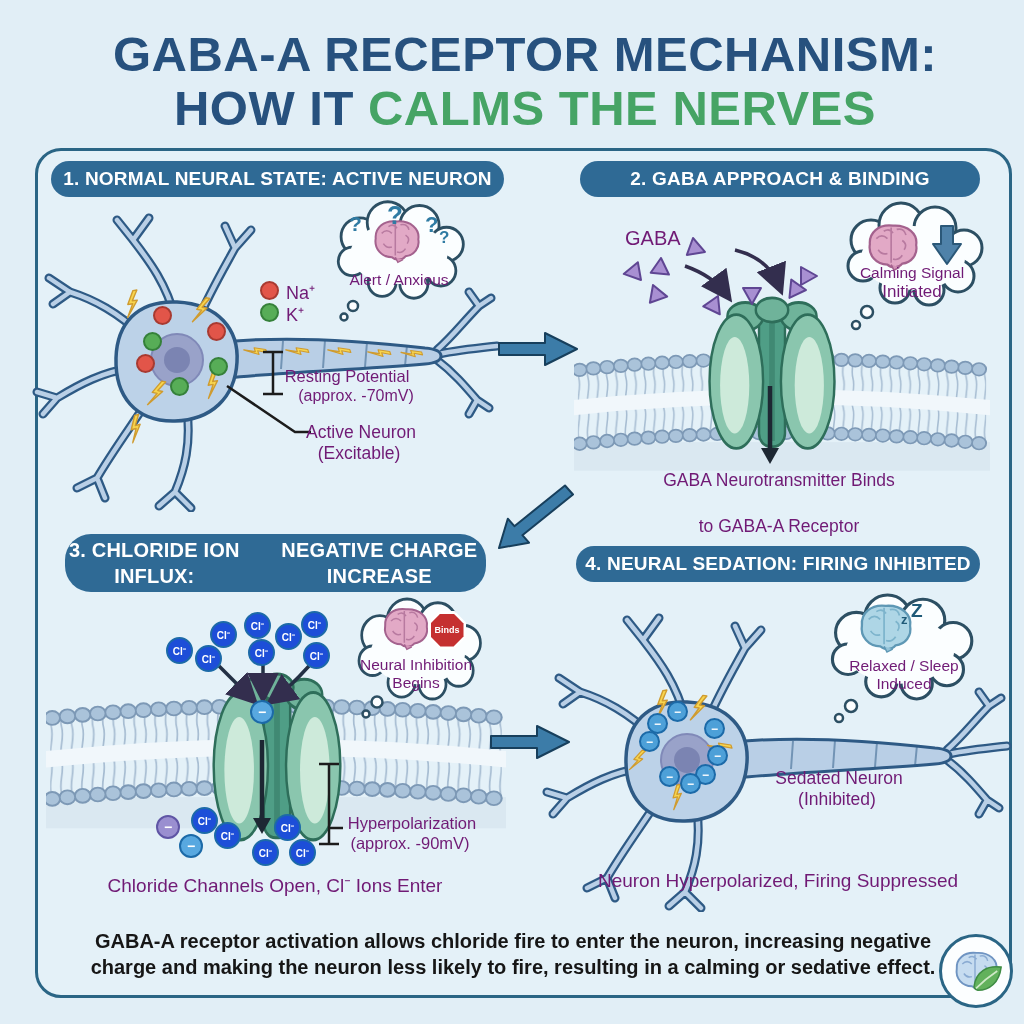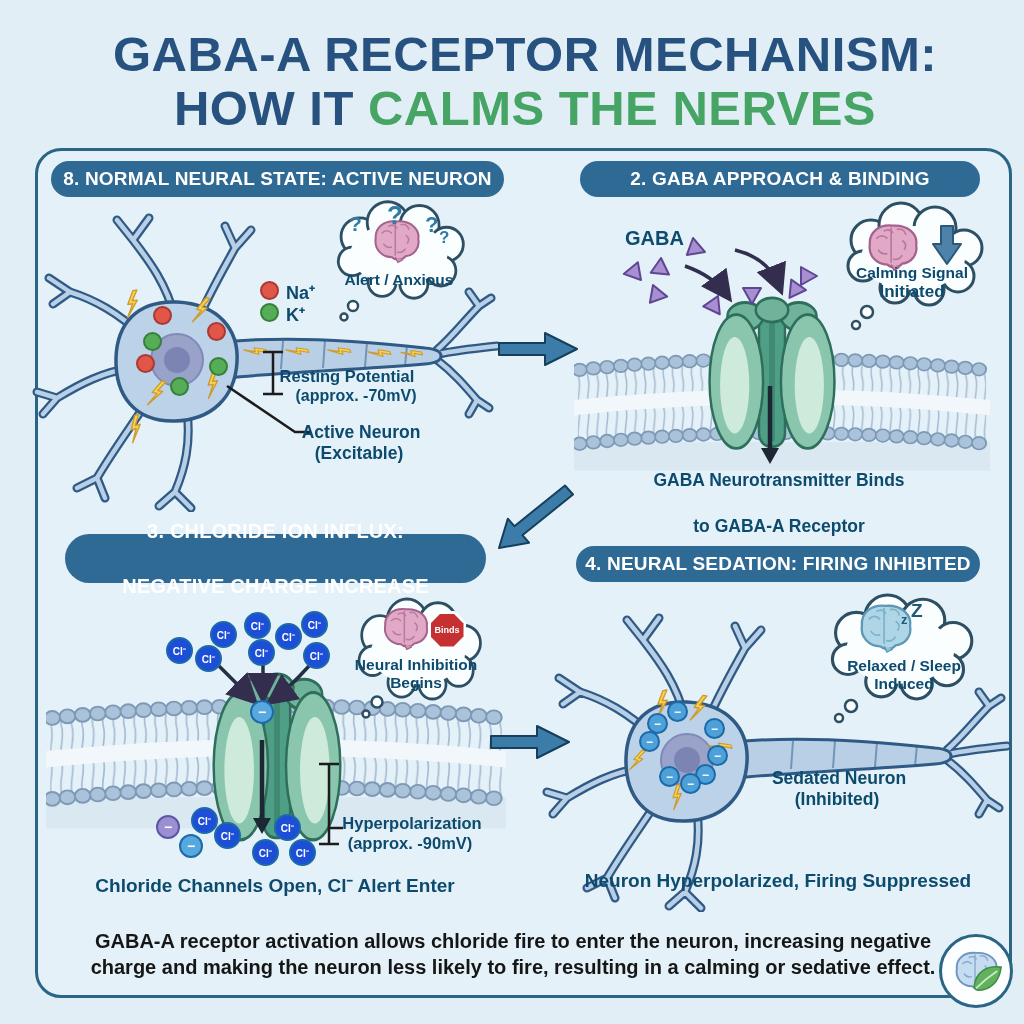--- a/index.html
+++ b/index.html
@@ -1,19 +1,19 @@
 <!DOCTYPE html>
 <html><head>
 <meta charset="utf-8">
 <style>
   html,body{margin:0;padding:0;background:#e1eef6;}
   #stage{position:relative;width:1024px;height:1024px;background:#e1eef6;overflow:hidden;
          font-family:"Liberation Sans",sans-serif;margin-left:13px;}
   .abs{position:absolute;}
-  .txt{position:absolute;color:#0c4a6e;font-weight:bold;white-space:nowrap;}
+  .txt{position:absolute;color:#701a75;font-weight:normal;white-space:nowrap;}
   .ctr{transform:translateX(-50%);text-align:center;}
   #main-frame{position:absolute;left:22px;top:148px;width:977px;height:850px;
               border:3px solid #2a6585;border-radius:26px;background:#e4f1f8;box-sizing:border-box;}
   .pill{position:absolute;background:#2f6a95;color:#ffffff;font-weight:bold;
         border-radius:20px;display:flex;align-items:center;justify-content:center;
         text-align:center;letter-spacing:.2px;}
   .title-line{position:absolute;left:0;width:1024px;text-align:center;font-weight:800;
               letter-spacing:.5px;color:#27517e;font-size:49px;}
   .green{color:#46a465;}
   .ion{position:absolute;border-radius:50%;display:flex;align-items:center;justify-content:center;
@@ -114,23 +114,23 @@
         <ellipse cx="136" cy="96" rx="18" ry="52" fill="#cdeada"></ellipse>
       </g>
     </defs>
   </svg>
 
   <div class="title-line" style="top:26px;">GABA-A RECEPTOR MECHANISM:</div>
   <div class="title-line" style="top:80px;"><span>HOW IT </span><span class="green">CALMS THE NERVES</span></div>
 
   <div id="main-frame"></div>
 
-  <div class="pill" style="left:38px;top:161px;width:453px;height:36px;font-size:19px;">8. NORMAL NEURAL STATE: ACTIVE NEURON</div>
+  <div class="pill" style="left:38px;top:161px;width:453px;height:36px;font-size:19px;">1. NORMAL NEURAL STATE: ACTIVE NEURON</div>
   <div class="pill" style="left:567px;top:161px;width:400px;height:36px;font-size:19px;">2. GABA APPROACH &amp; BINDING</div>
-  <div class="pill" style="left:52px;top:534px;width:421px;height:49px;font-size:20px;flex-direction:column;line-height:26px;border-radius:26px;gap:29px;">
+  <div class="pill" style="left:52px;top:534px;width:421px;height:58px;font-size:20px;flex-direction:row;line-height:26px;border-radius:26px;gap:29px;">
     <span>3. CHLORIDE ION INFLUX:</span>
     <span>NEGATIVE CHARGE INCREASE</span>
   </div>
   <div class="pill" style="left:563px;top:546px;width:404px;height:36px;font-size:19px;">4. NEURAL SEDATION: FIRING INHIBITED</div>
 
   <svg class="abs" style="left:561px;top:348px;" width="416" height="126" viewBox="0 0 440 150" preserveAspectRatio="none">
       <use href="#membrane"></use>
     </svg>
   <svg class="abs" style="left:686px;top:296px;" width="146" height="158" viewBox="0 0 180 170" preserveAspectRatio="none">
       <use href="#receptor"></use>
@@ -372,21 +372,21 @@
   <div class="txt" style="left:612px;top:227px;font-size:20px;">GABA</div>
   <div class="txt ctr" style="left:899px;top:264px;font-size:15.5px;">Calming Signal</div>
   <div class="txt ctr" style="left:899px;top:282px;font-size:17px;">Initiated</div>
   <div class="txt ctr" style="left:766px;top:470px;font-size:17.5px;">GABA Neurotransmitter Binds</div>
   <div class="txt ctr" style="left:766px;top:516px;font-size:17.5px;">to GABA-A Receptor</div>
 
   <div class="txt ctr" style="left:403px;top:656px;font-size:15.5px;">Neural Inhibition</div>
   <div class="txt ctr" style="left:403px;top:674px;font-size:15.5px;">Begins</div>
   <div class="txt ctr" style="left:399px;top:814px;font-size:16.5px;">Hyperpolarization</div>
   <div class="txt ctr" style="left:397px;top:834px;font-size:16.5px;">(approx. -90mV)</div>
-  <div class="txt ctr" style="left:262px;top:872px;font-size:19px;">Chloride Channels Open, Cl⁻ Alert Enter</div>
+  <div class="txt ctr" style="left:262px;top:872px;font-size:19px;">Chloride Channels Open, Cl⁻ Ions Enter</div>
 
   <span class="zz" style="left:888px;top:612px;font-size:13px;">z</span>
   <span class="zz" style="left:898px;top:600px;font-size:19px;">Z</span>
   <div class="txt ctr" style="left:891px;top:657px;font-size:15.5px;">Relaxed / Sleep</div>
   <div class="txt ctr" style="left:891px;top:675px;font-size:15.5px;">Induced</div>
   <div class="txt ctr" style="left:826px;top:768px;font-size:17.5px;">Sedated Neuron</div>
   <div class="txt ctr" style="left:824px;top:789px;font-size:17.5px;">(Inhibited)</div>
   <div class="txt ctr" style="left:765px;top:870px;font-size:19px;">Neuron Hyperpolarized, Firing Suppressed</div>
 
   <div class="footer-line" style="top:930px;">GABA-A receptor activation allows chloride fire to enter the neuron, increasing negative</div>

